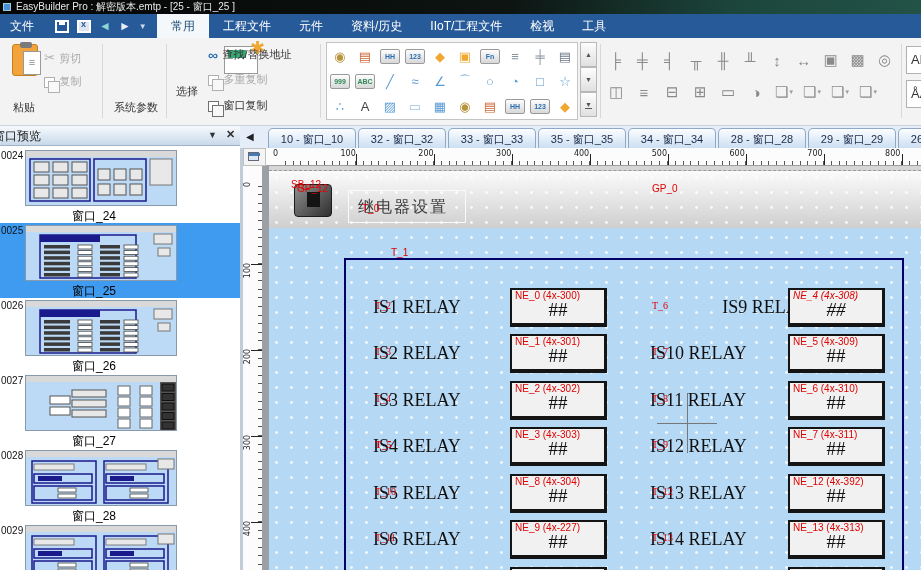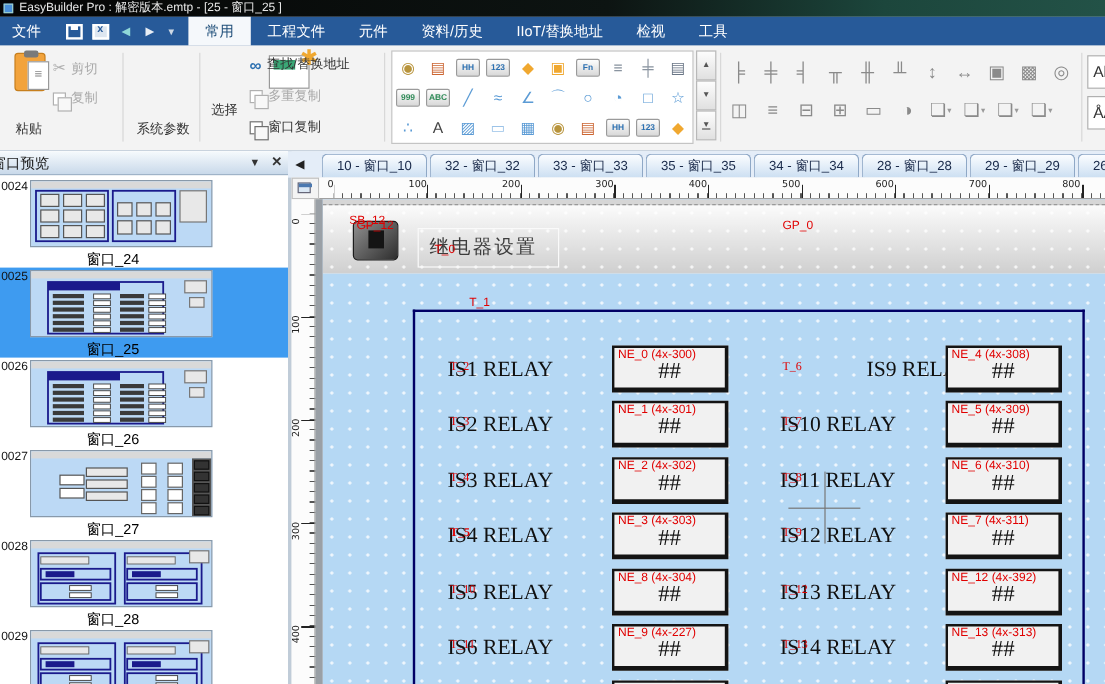--- a/index.html
+++ b/index.html
@@ -145,21 +145,21 @@
         <span class="qi qi-compile"></span>
         <span class="qi qi-undo">◄</span>
         <span class="qi qi-redo">►</span>
         <span class="qi qi-more">▼</span>
       </div>
     <div id="menutabs">
         <div class="mtab active">常用</div>
         <div class="mtab">工程文件</div>
         <div class="mtab">元件</div>
         <div class="mtab">资料/历史</div>
-        <div class="mtab">IIoT/替换地址</div>
+        <div class="mtab">IIoT/工程文件</div>
         <div class="mtab">检视</div>
         <div class="mtab">工具</div>
       </div>
   </div>
 
   <div id="ribbon">
     <div style="position:absolute;left:4px;top:0;width:40px;height:88px;">
       <div id="pasteicon"></div>
       <div class="biglabel" style="left:0;top:62px;width:40px;">粘贴</div>
     </div>
@@ -545,21 +545,21 @@
           <div class="fid">NE_8 (4x-304)</div>
           <div class="fval">##</div>
         </div>
         <div class="rowlabel" style="left: 104px; top: 363px;">IS6 RELAY<span class="redid" style="left: 2px; top: 3px;">T_11</span></div>
         <div class="field" style="left: 241px; top: 354px;">
           <div class="fid">NE_9 (4x-227)</div>
           <div class="fval">##</div>
         </div>
         <div class="field" style="left: 241px; top: 401px;"></div>
         <div class="rowlabel" style="left: 381px; top: 131px; text-align: right;">IS9 RELAY<span class="redid" style="left: 2px; top: 3px;">T_6</span></div>
-        <div class="field" style="left: 519px; top: 122px;">
+        <div class="field" style="left: 519px; top: 122px; font-style: italic;">
           <div class="fid">NE_4 (4x-308)</div>
           <div class="fval">##</div>
         </div>
         <div class="rowlabel" style="left: 381px; top: 177px;">IS10 RELAY<span class="redid" style="left: 2px; top: 3px;">T_7</span></div>
         <div class="field" style="left: 519px; top: 168px;">
           <div class="fid">NE_5 (4x-309)</div>
           <div class="fval">##</div>
         </div>
         <div class="rowlabel" style="left: 381px; top: 224px; font-family: Liberation Serif, serif;">IS11 RELAY<span class="redid" style="left: 2px; top: 3px;">T_8</span></div>
         <div class="field" style="left: 519px; top: 215px;">

